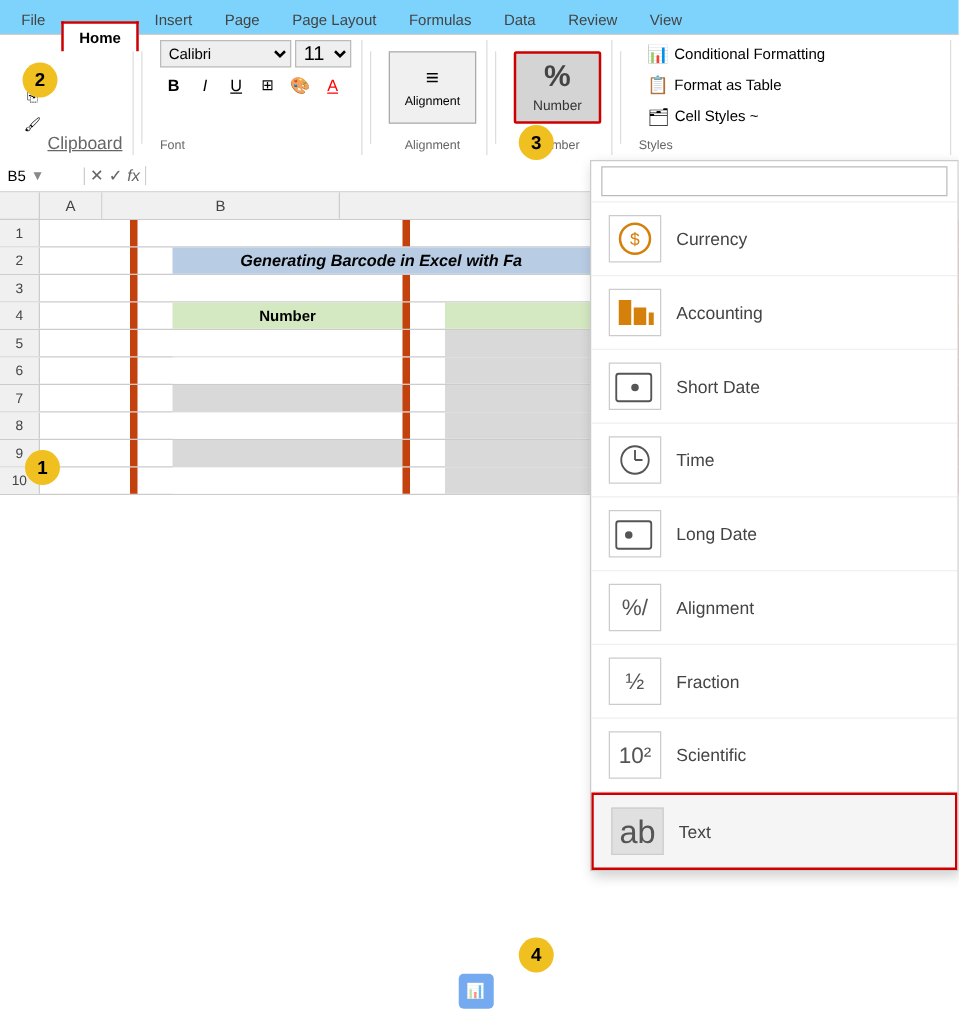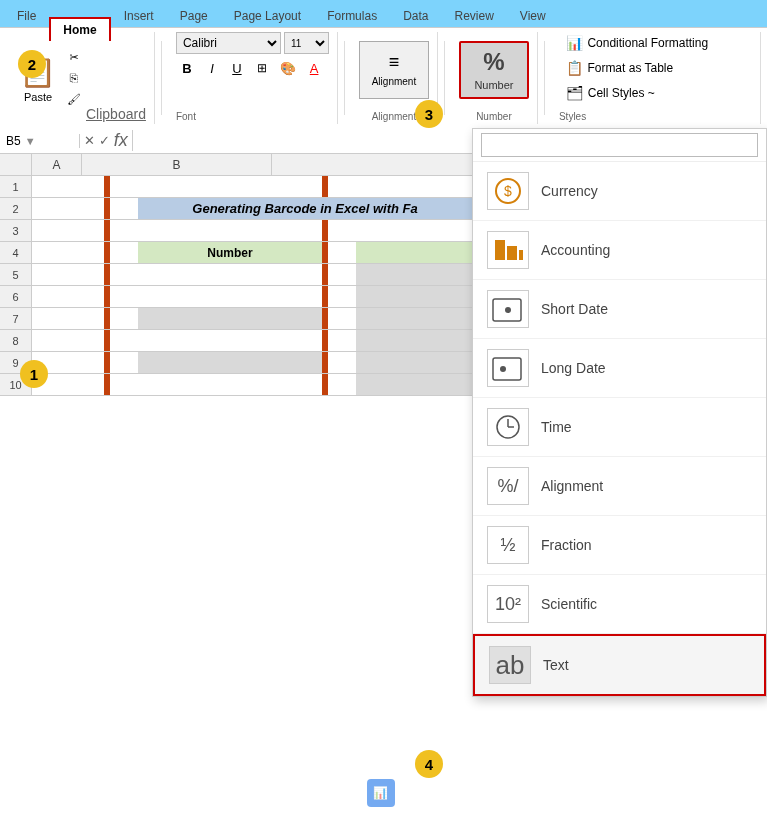--- a/index.html
+++ b/index.html
@@ -14,37 +14,37 @@
     
     .ribbon-content { display: flex; padding: 4px 6px; height: 100px; align-items: stretch; gap: 2px; }
     .ribbon-group { display: flex; flex-direction: column; align-items: center; border-right: 1px solid #ddd; padding: 0 8px; }
     .ribbon-group-label { font-size: 10px; color: #666; margin-top: auto; padding-top: 4px; padding-bottom: 2px; }
     .ribbon-group-content { display: flex; flex-direction: row; align-items: center; gap: 2px; flex: 1; }
     .paste-btn { width: 48px; height: 58px; display: flex; flex-direction: column; align-items: center; justify-content: center; border: 1px solid transparent; cursor: pointer; font-size: 10px; gap: 2px; }
     .small-btn { width: 24px; height: 18px; border: 1px solid transparent; cursor: pointer; display: flex; align-items: center; justify-content: center; font-size: 11px; }
     .font-group-inner { display: flex; flex-direction: column; gap: 3px; width: 100%; }
     .font-row { display: flex; gap: 3px; align-items: center; }
     .font-select { height: 22px; width: 105px; border: 1px solid #bbb; font-size: 12px; padding: 0 2px; }
-    .size-select { height: 22px; width: 45px; border: 1px solid #bbb; font-size: 10px; padding: 0 2px; }
+    .size-select { height: 22px; width: 45px; border: 1px solid #bbb; font-size: 16px; padding: 0 2px; }
     .icon-btn { height: 22px; min-width: 22px; border: 1px solid transparent; cursor: pointer; display: flex; align-items: center; justify-content: center; font-size: 12px; padding: 0 3px; }
     .btn-b { font-weight: bold; font-size: 13px; }
     .btn-i { font-style: italic; font-size: 13px; }
     .btn-u { text-decoration: underline; font-size: 13px; }
     .align-large-btn { width: 70px; height: 58px; display: flex; flex-direction: column; align-items: center; justify-content: center; border: 1px solid #aaa; cursor: pointer; font-size: 11px; background: #f0f0f0; gap: 3px; }
     .align-icon { font-size: 18px; }
     .number-large-btn { width: 70px; height: 58px; display: flex; flex-direction: column; align-items: center; justify-content: center; border: 2px solid #c00; cursor: pointer; font-size: 11px; background: #d4d4d4; gap: 3px; border-radius: 2px; }
     .number-icon { font-size: 24px; font-weight: bold; color: #444; }
     .number-label { font-size: 11px; color: #333; }
     .styles-inner { display: flex; flex-direction: column; gap: 3px; width: 100%; }
     .style-row { display: flex; align-items: center; gap: 4px; }
     .style-btn { display: flex; align-items: center; gap: 4px; height: 22px; padding: 0 6px; border: 1px solid transparent; cursor: pointer; font-size: 12px; white-space: nowrap; }
 
     
     .formula-bar { display: flex; align-items: center; border-bottom: 1px solid #ccc; height: 26px; background: #fff; }
-    .cell-ref { width: 80px; border-right: 1px solid #ccc; padding: 0 6px; font-size: 12px; display: flex; align-items: center; }
+    .cell-ref { width: 68px; border-right: 1px solid #ccc; padding: 0 6px; font-size: 12px; display: flex; align-items: center; }
     .formula-icons { display: flex; align-items: center; padding: 0 4px; gap: 4px; border-right: 1px solid #ccc; }
     .formula-input { flex: 1; padding: 0 8px; font-size: 12px; border: none; outline: none; }
     .col-header { border-right: 1px solid #ccc; display: flex; align-items: center; justify-content: center; font-size: 12px; color: #444; background: #f0f0f0; }
     .row-num { width: 32px; min-width: 32px; border-right: 1px solid #ccc; display: flex; align-items: center; justify-content: center; font-size: 11px; color: #444; background: #f0f0f0; }
     .cell { border-right: 6px solid #c2410c; display: flex; align-items: center; padding: 0 0; font-size: 12px; margin-left: 28px; }
 
     
     .dropdown-panel { position: absolute; right: 0; top: 128px; width: 295px; background: #fff; border: 1px solid #ccc; box-shadow: 2px 4px 10px rgba(0,0,0,0.2); z-index: 100; }
     .dropdown-header { padding: 4px 8px; border-bottom: 1px solid #eee; }
     .dropdown-search { width: 100%; height: 24px; border: 1px solid #bbb; padding: 0 6px; font-size: 12px; }
@@ -78,26 +78,20 @@
   <div class="tab-item">Page Layout</div>
   <div class="tab-item">Formulas</div>
   <div class="tab-item">Data</div>
   <div class="tab-item">Review</div>
   <div class="tab-item">View</div>
 </div>
 
 <div class="ribbon-content">
 
   <div class="ribbon-group" style="flex-direction: row; align-items: stretch;">
-    <div style="display:flex; flex-direction:column; align-items:center; justify-content:center;">
-      <div class="paste-btn">
-        <div style="font-size:30px;">📋</div>
-        <span style="font-size:11px;">Paste</span>
-      </div>
-    </div>
     <div style="display:flex; flex-direction:column; justify-content:center; gap:3px;">
       <div class="small-btn">✂</div>
       <div class="small-btn">⎘</div>
       <div class="small-btn">🖌</div>
     </div>
     <div style="margin-top:auto; font-size:14px; color:#666; text-align:center; width:100%; padding-bottom:2px;text-decoration:underline;">Clipboard</div>
   </div>
 
   <div class="divider-v"></div>
 
@@ -175,21 +169,21 @@
 </div>
 
 <div class="formula-bar">
   <div class="cell-ref">
     <span>B5</span>
     <span style="margin-left:4px; color:#888; font-size:11px;">▼</span>
   </div>
   <div class="formula-icons">
     <span style="font-size:13px; color:#666;">✕</span>
     <span style="font-size:13px; color:#666;">✓</span>
-    <span style="font-style:italic; color:#666; font-size:18px;">fx</span>
+    <span style="font-style:italic; color:#666; font-size:13px;">fx</span>
   </div>
   <input class="formula-input" type="text" value="" style="">
 </div>
 
 <div style="display:flex;">
 
   <div style="width:32px; min-width:32px; height:22px; background:#f0f0f0; border-right:1px solid #ccc; border-bottom:1px solid #ccc;"></div>
   <div style="display:flex; border-bottom:1px solid #ccc; flex:1;">
     <div class="col-header" style="width:50px;">A</div>
     <div class="col-header" style="width:190px;">B</div>
@@ -290,35 +284,35 @@
           <svg width="38" height="32" viewBox="0 0 38 32">
             <rect x="4" y="6" width="28" height="22" rx="2" fill="none" stroke="#555" stroke-width="1.5"></rect>
             <circle cx="19" cy="17" r="3" fill="#555"></circle>
           </svg>
         </div>
         <span class="dropdown-item-label">Short Date</span>
       </div>
       <div class="dropdown-item">
         <div class="dropdown-item-icon">
           <svg width="38" height="32" viewBox="0 0 38 32">
-            <rect x="4" y="6" width="28" height="22" rx="2" fill="none" stroke="#555" stroke-width="1.5"></rect>
-            <circle cx="14" cy="17" r="3" fill="#555"></circle>
-          </svg>
-        </div>
-        <span class="dropdown-item-label">Long Date</span>
-      </div>
-      <div class="dropdown-item">
-        <div class="dropdown-item-icon">
-          <svg width="38" height="32" viewBox="0 0 38 32">
             <circle cx="19" cy="16" r="11" fill="none" stroke="#555" stroke-width="1.5"></circle>
             <line x1="19" y1="16" x2="19" y2="8" stroke="#555" stroke-width="1.5"></line>
             <line x1="19" y1="16" x2="25" y2="16" stroke="#555" stroke-width="1.5"></line>
           </svg>
         </div>
         <span class="dropdown-item-label">Time</span>
+      </div>
+      <div class="dropdown-item">
+        <div class="dropdown-item-icon">
+          <svg width="38" height="32" viewBox="0 0 38 32">
+            <rect x="4" y="6" width="28" height="22" rx="2" fill="none" stroke="#555" stroke-width="1.5"></rect>
+            <circle cx="14" cy="17" r="3" fill="#555"></circle>
+          </svg>
+        </div>
+        <span class="dropdown-item-label">Long Date</span>
       </div>
       <div class="dropdown-item">
         <div class="dropdown-item-icon" style="font-size: 18px; font-weight: normal;">%/</div>
         <span class="dropdown-item-label">Alignment</span>
       </div>
       <div class="dropdown-item">
         <div class="dropdown-item-icon" style="font-size: 18px; font-weight: normal;">½</div>
         <span class="dropdown-item-label">Fraction</span>
       </div>
       <div class="dropdown-item">

